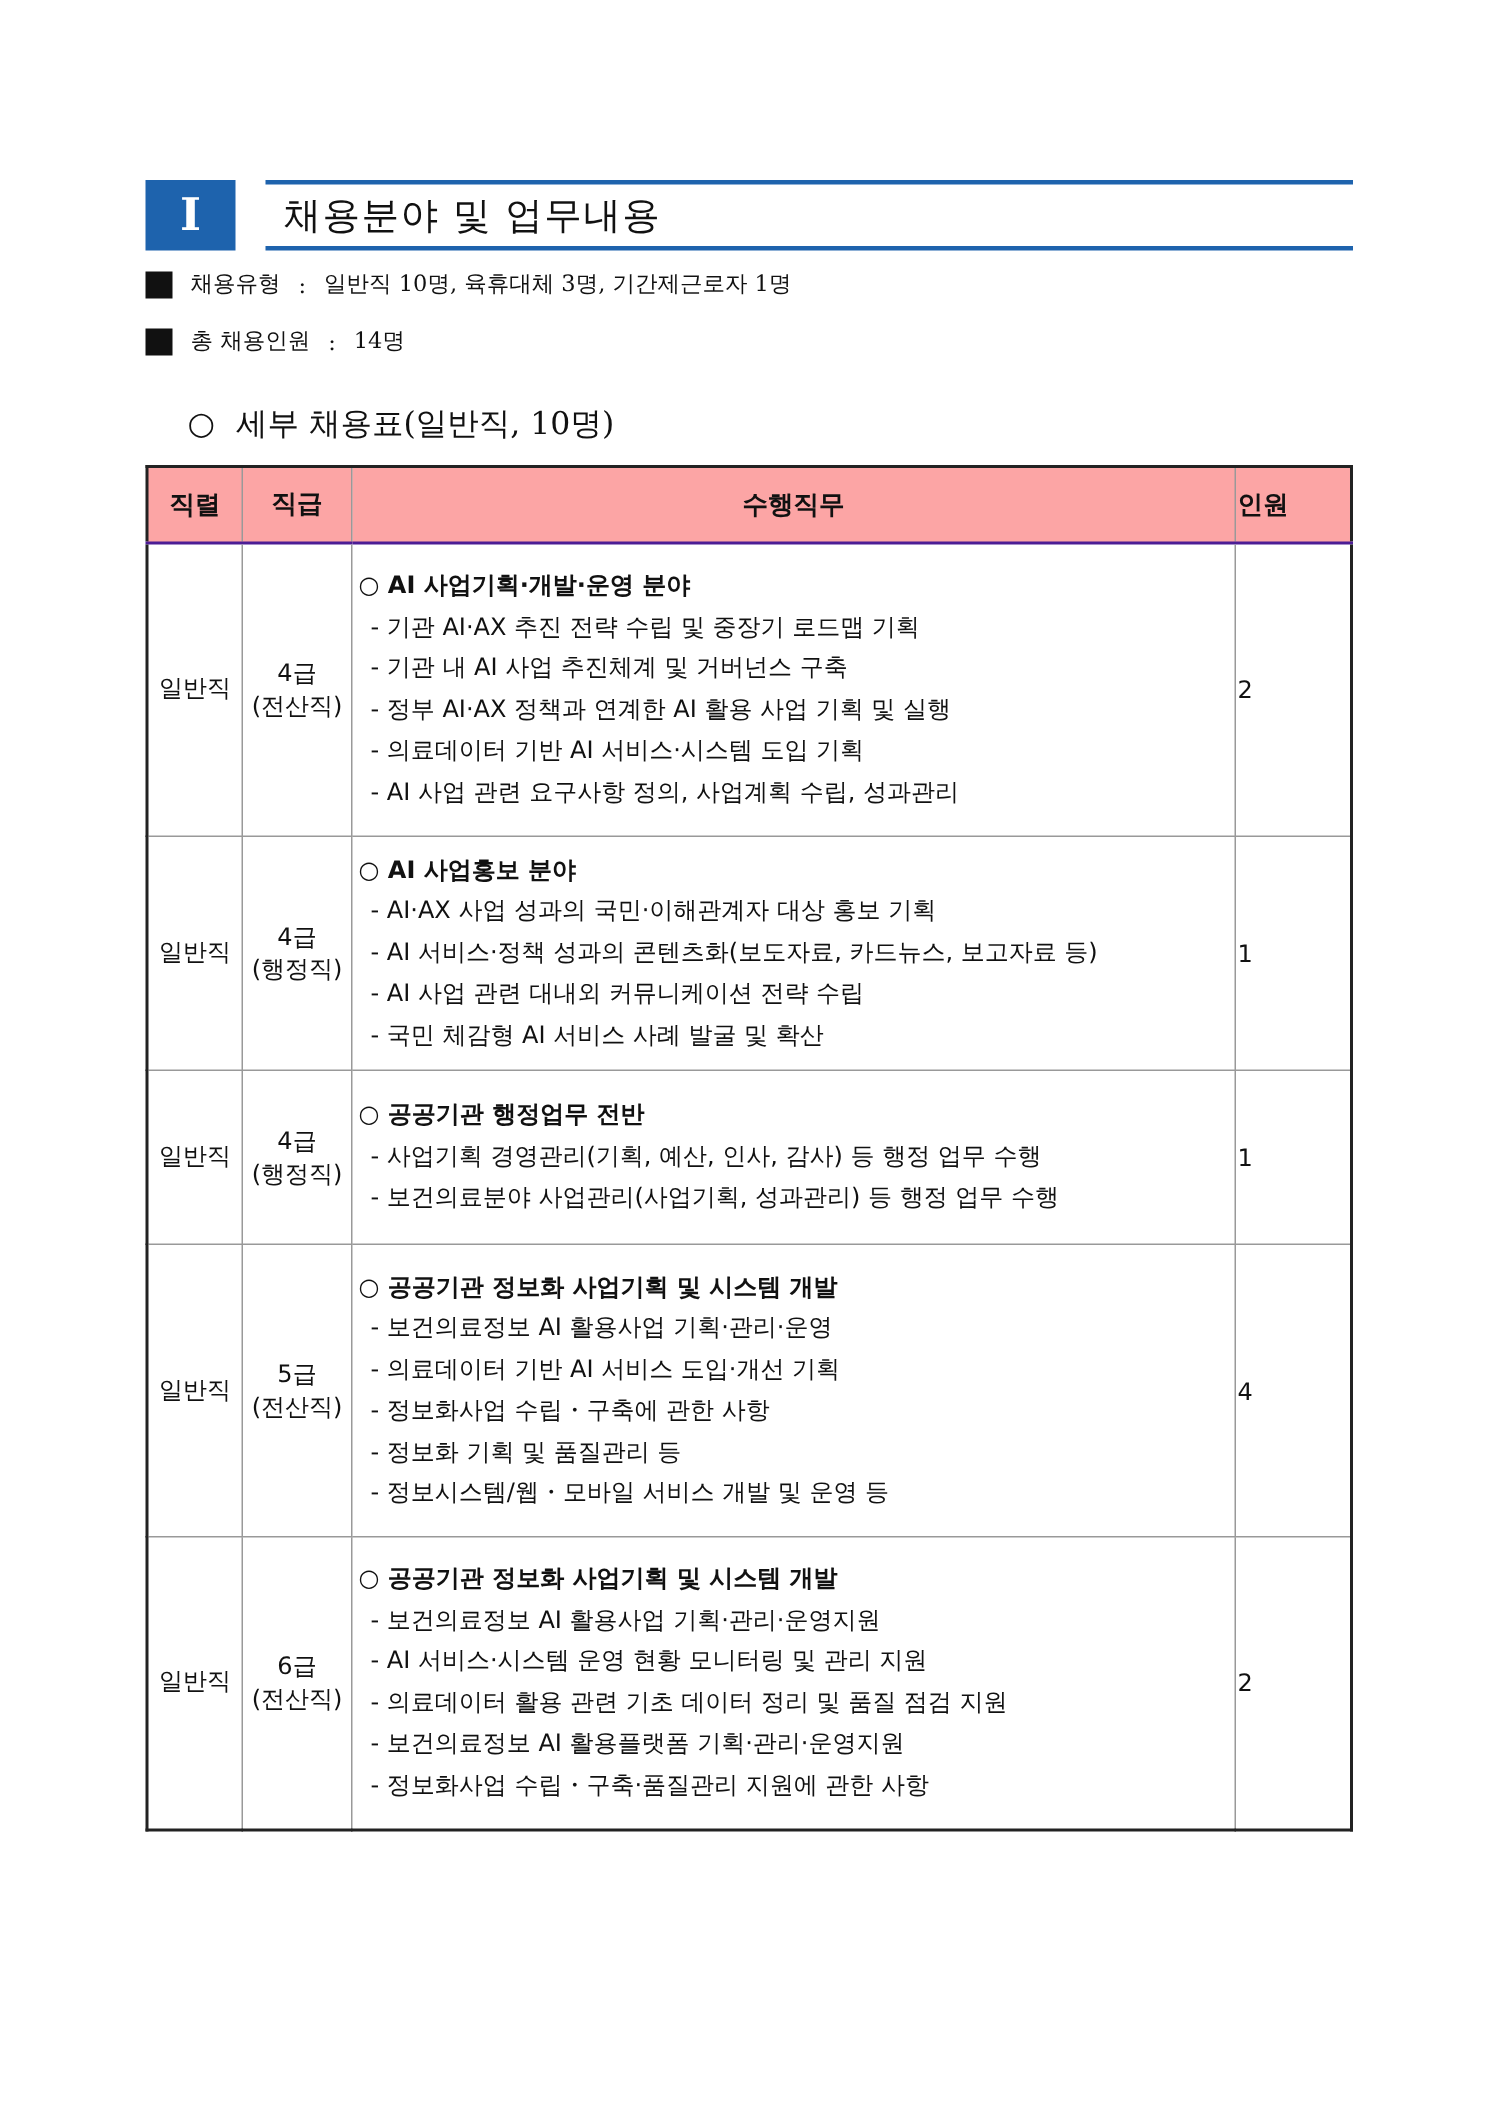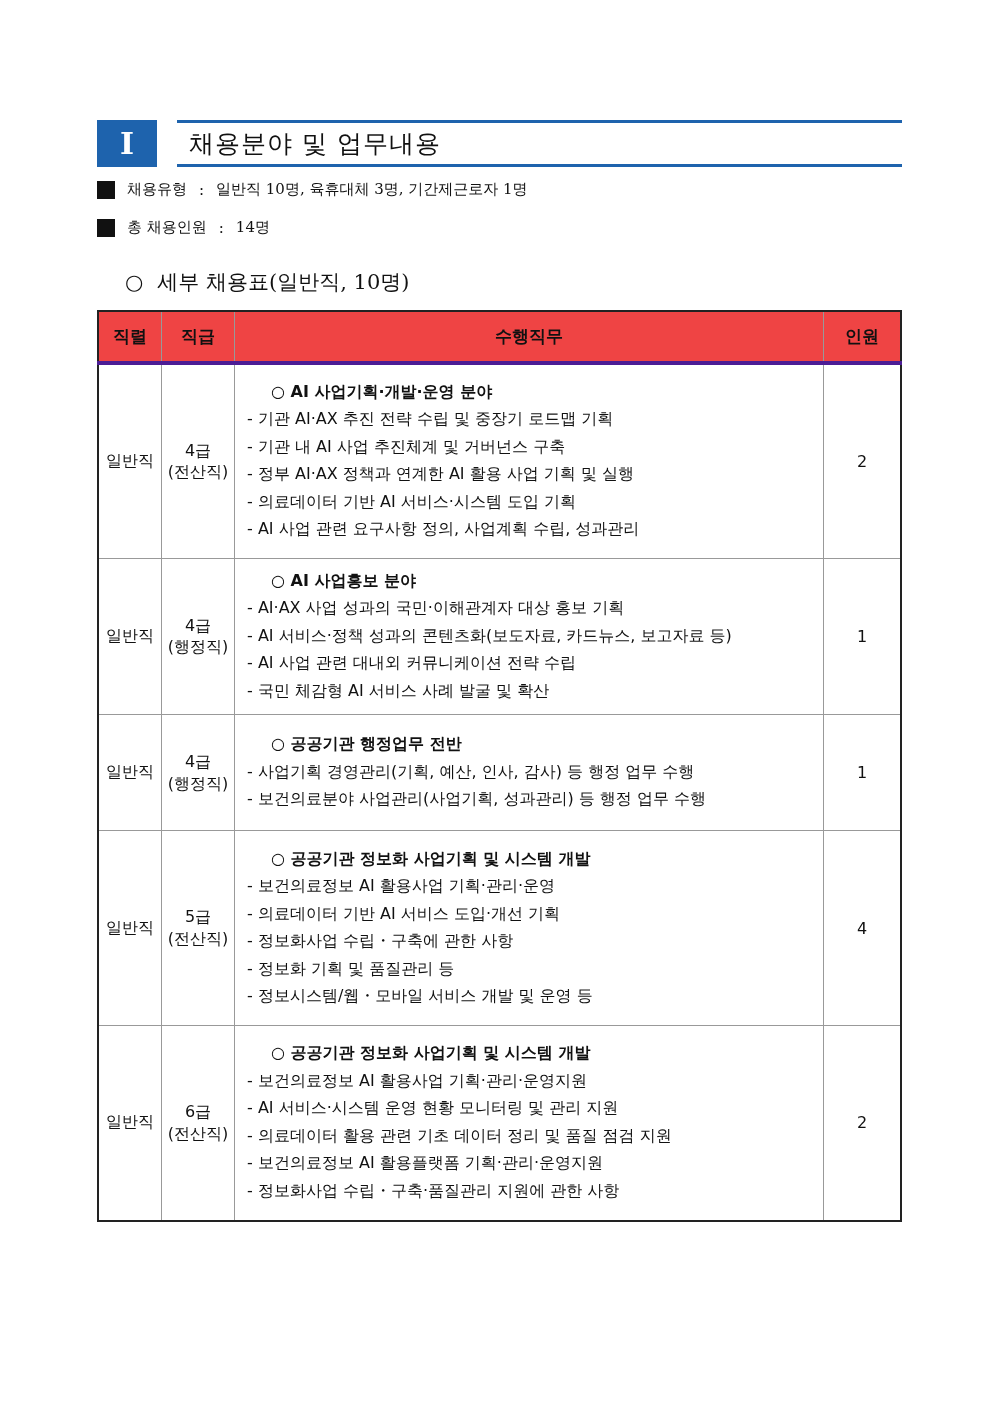--- a/index.html
+++ b/index.html
@@ -8,26 +8,26 @@
   .roman-box { position: absolute; left: 0; top: 0; width: 60px; height: 47px; background: #1e63ad; color: #fff; font-family: "DejaVu Serif", serif; font-weight: bold; font-size: 30px; display: flex; align-items: center; justify-content: center; }
   .title-wrap { position: absolute; left: 80px; top: 0; right: 0; height: 47px; border-top: 3px solid #1e63ad; border-bottom: 3px solid #1e63ad; box-sizing: border-box; }
   .title { position: absolute; left: 12px; top: 4px; font-size: 25px; font-weight: normal; letter-spacing: 1px; }
   .summary-line { position: absolute; left: 97px; font-family: "DejaVu Serif", serif; font-size: 15px; display: flex; align-items: center; gap: 12px; }
   .square { display: inline-block; width: 18px; height: 18px; background: #111; }
   .sub-head { position: absolute; left: 125px; top: 268px; font-family: "DejaVu Serif", serif; font-size: 21px; }
   .sub-head .circle { margin-right: 14px; }
   table.recruit { position: absolute; left: 97px; top: 310px; width: 805px; border-collapse: collapse; border: 2px solid #222; }
   table.recruit th, table.recruit td { border: 1px solid #999; font-size: 16px; }
   table.recruit tr { border-bottom: 1.5px solid #222; }
-  table.recruit th { background: #ef4444; height: 47px; font-weight: bold; font-size: 17px; border-bottom: 4px solid #4c1d95; }
+  table.recruit th { background: #fca5a5; height: 47px; font-weight: bold; font-size: 17px; border-bottom: 2px solid #4c1d95; }
   .c-series { width: 60px; text-align: center; }
   .c-grade { width: 70px; text-align: center; line-height: 1.35; margin-top: 36px; }
   .c-duty { text-align: left; padding: 8px 4px 10px 4px; line-height: 27.5px; }
-  .c-count { width: 74px; text-align: center; }
-  .duty-title { font-weight: bold; margin-left: 32px; }
+  .c-count { width: 74px; text-align: left; }
+  .duty-title { font-weight: bold; }
   .duty-item { padding-left: 8px; }
 </style>
 </head>
 <body>
 
 <div class="section-head">
   <div class="roman-box">Ⅰ</div>
   <div class="title-wrap">
     <div class="title">채용분야 및 업무내용</div>
   </div>

